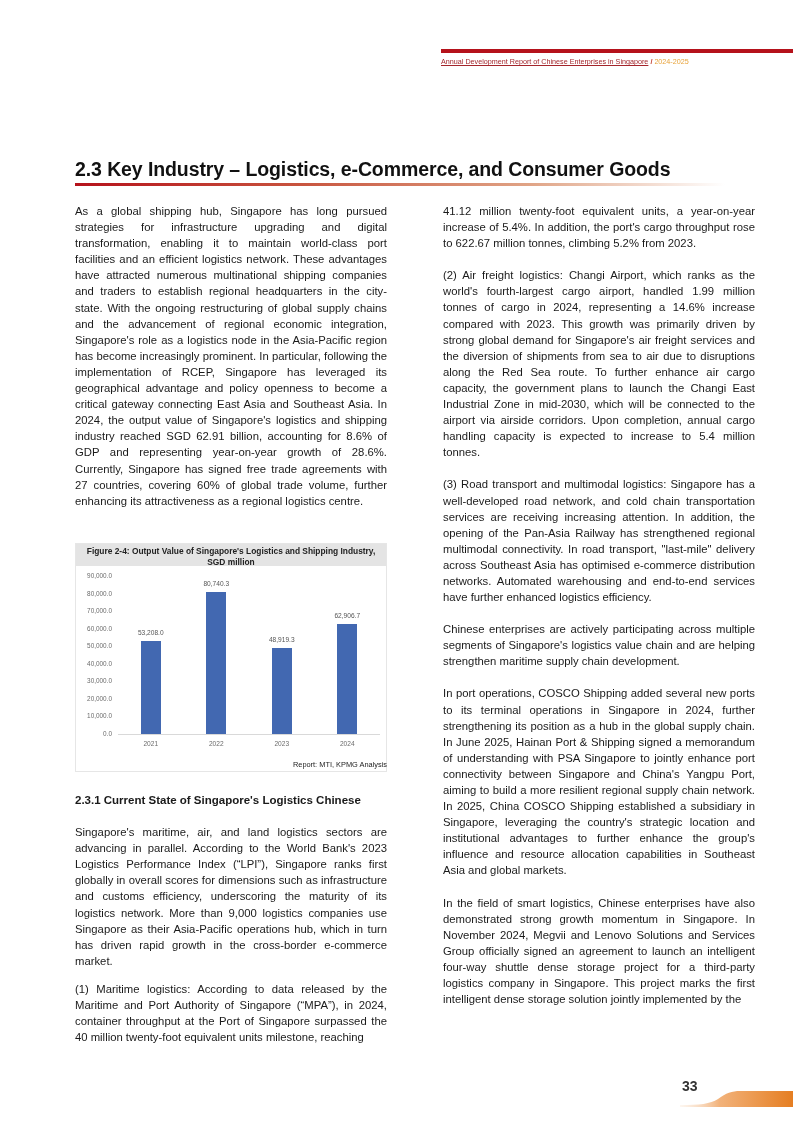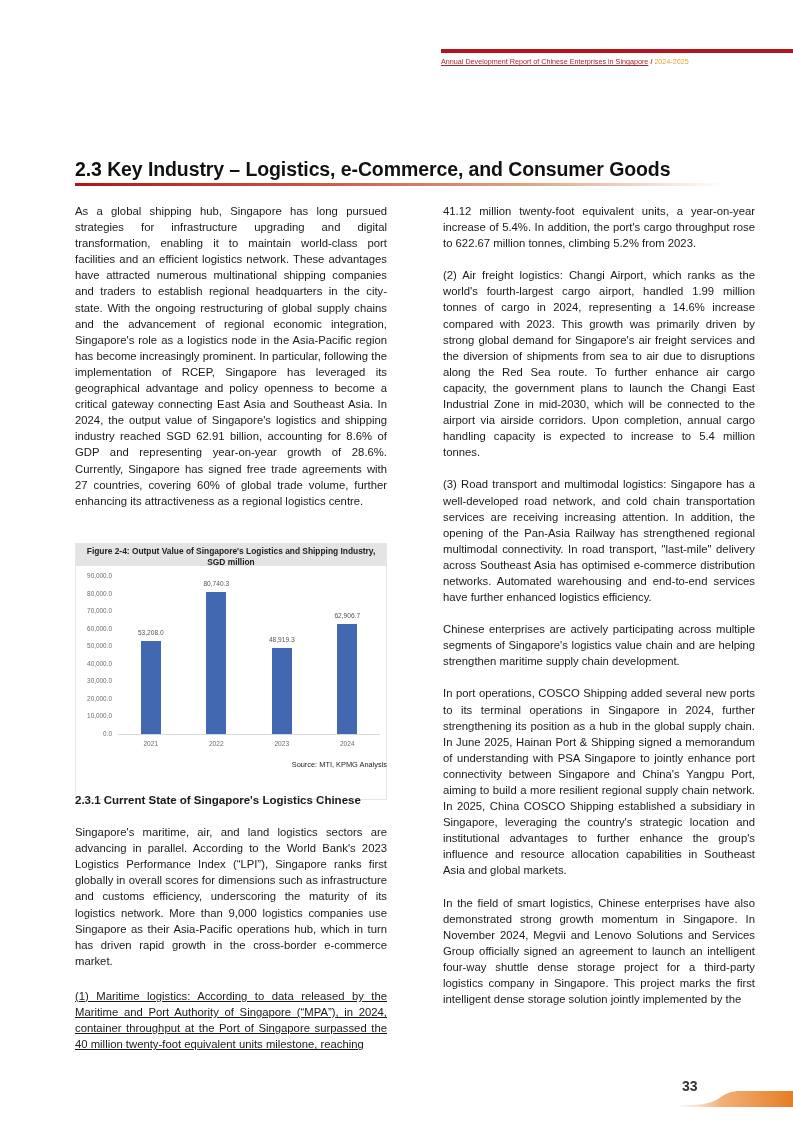--- a/index.html
+++ b/index.html
@@ -29,21 +29,21 @@
 
   .col { position: absolute; width: 312px; font-size: 11.3px; line-height: 16.1px; }
   .col p { margin: 0; text-align: justify; }
   .col-left { left: 75px; }
   .col-right { left: 405px; }
 
   .subhead { font-weight: bold; font-size: 11.5px; line-height: 16.1px; text-align: justify; }
 
   
   .chart {
-    position: absolute; left: 75px; top: 543px; width: 312px; height: 257px;
+    position: absolute; left: 75px; top: 543px; width: 312px; height: 229px;
     background: #ffffff; border: 1px solid #e6e6e6; box-sizing: border-box;
   }
   .chart-title {
     background: #e4e4e4; text-align: center; font-weight: bold; font-size: 8.4px;
     line-height: 10.5px; padding: 2px 4px 2px 4px; color: #222; height: 22px; box-sizing: border-box;
   }
   .plot { position: absolute; left: 0; top: 22px; width: 310px; height: 190px; }
   .ytick {
     position: absolute; left: 2px; width: 34px; text-align: right; font-size: 6.4px; color: #6b6b6b;
   }
@@ -101,26 +101,26 @@
       <div class="bar-label" style="left: 110.25px; top: 14.2559px;">80,740.3</div>
       <div class="xtick" style="left: 120.25px; top: 174px;">2022</div>
       <div class="bar" style="left: 195.75px; top: 82.1195px; height: 85.8805px; background: rgb(66, 104, 177);"></div>
       <div class="bar-label" style="left: 175.75px; top: 70.1195px;">48,919.3</div>
       <div class="xtick" style="left: 185.75px; top: 174px;">2023</div>
       <div class="bar" style="left: 261.25px; top: 57.5638px; height: 110.436px; background: rgb(66, 104, 177);"></div>
       <div class="bar-label" style="left: 241.25px; top: 45.5638px;">62,906.7</div>
       <div class="xtick" style="left: 251.25px; top: 174px;">2024</div>
     </div>
 </div>
-<div class="chart-source">Source: MTI, KPMG Analysis</div>
+<div class="chart-source">Report: MTI, KPMG Analysis</div>
 
 <div class="col col-left" style="top:792px;">
   <p class="subhead">2.3.1 Current State of Singapore's Logistics Chinese</p>
   <p style="margin-top:16px;">Singapore's maritime, air, and land logistics sectors are advancing in parallel. According to the World Bank's 2023 Logistics Performance Index (“LPI”), Singapore ranks first globally in overall scores for dimensions such as infrastructure and customs efficiency, underscoring the maturity of its logistics network. More than 9,000 logistics companies use Singapore as their Asia-Pacific operations hub, which in turn has driven rapid growth in the cross-border e-commerce market.</p>
-  <p style="margin-top:19px;text-decoration:underline;">(1) Maritime logistics: According to data released by the Maritime and Port Authority of Singapore (“MPA”), in 2024, container throughput at the Port of Singapore surpassed the 40 million twenty-foot equivalent units milestone, reaching</p>
+  <p style="margin-top:12px;">(1) Maritime logistics: According to data released by the Maritime and Port Authority of Singapore (“MPA”), in 2024, container throughput at the Port of Singapore surpassed the 40 million twenty-foot equivalent units milestone, reaching</p>
 </div>
 
 <div class="col col-right" style="top:203px;margin-left:38px;">
   <p>41.12 million twenty-foot equivalent units, a year-on-year increase of 5.4%. In addition, the port's cargo throughput rose to 622.67 million tonnes, climbing 5.2% from 2023.</p>
   <p style="margin-top:16px;">(2) Air freight logistics: Changi Airport, which ranks as the world's fourth-largest cargo airport, handled 1.99 million tonnes of cargo in 2024, representing a 14.6% increase compared with 2023. This growth was primarily driven by strong global demand for Singapore's air freight services and the diversion of shipments from sea to air due to disruptions along the Red Sea route. To further enhance air cargo capacity, the government plans to launch the Changi East Industrial Zone in mid-2030, which will be connected to the airport via airside corridors. Upon completion, annual cargo handling capacity is expected to increase to 5.4 million tonnes.</p>
   <p style="margin-top:16px;">(3) Road transport and multimodal logistics: Singapore has a well-developed road network, and cold chain transportation services are receiving increasing attention. In addition, the opening of the Pan-Asia Railway has strengthened regional multimodal connectivity. In road transport, "last-mile" delivery across Southeast Asia has optimised e-commerce distribution networks. Automated warehousing and end-to-end services have further enhanced logistics efficiency.</p>
   <p style="margin-top:16px;">Chinese enterprises are actively participating across multiple segments of Singapore's logistics value chain and are helping strengthen maritime supply chain development.</p>
   <p style="margin-top:16px;">In port operations, COSCO Shipping added several new ports to its terminal operations in Singapore in 2024, further strengthening its position as a hub in the global supply chain. In June 2025, Hainan Port &amp; Shipping signed a memorandum of understanding with PSA Singapore to jointly enhance port connectivity between Singapore and China's Yangpu Port, aiming to build a more resilient regional supply chain network. In 2025, China COSCO Shipping established a subsidiary in Singapore, leveraging the country's strategic location and institutional advantages to further enhance the group's influence and resource allocation capabilities in Southeast Asia and global markets.</p>
   <p style="margin-top:16px;">In the field of smart logistics, Chinese enterprises have also demonstrated strong growth momentum in Singapore. In November 2024, Megvii and Lenovo Solutions and Services Group officially signed an agreement to launch an intelligent four-way shuttle dense storage project for a third-party logistics company in Singapore. This project marks the first intelligent dense storage solution jointly implemented by the</p>
 </div>

